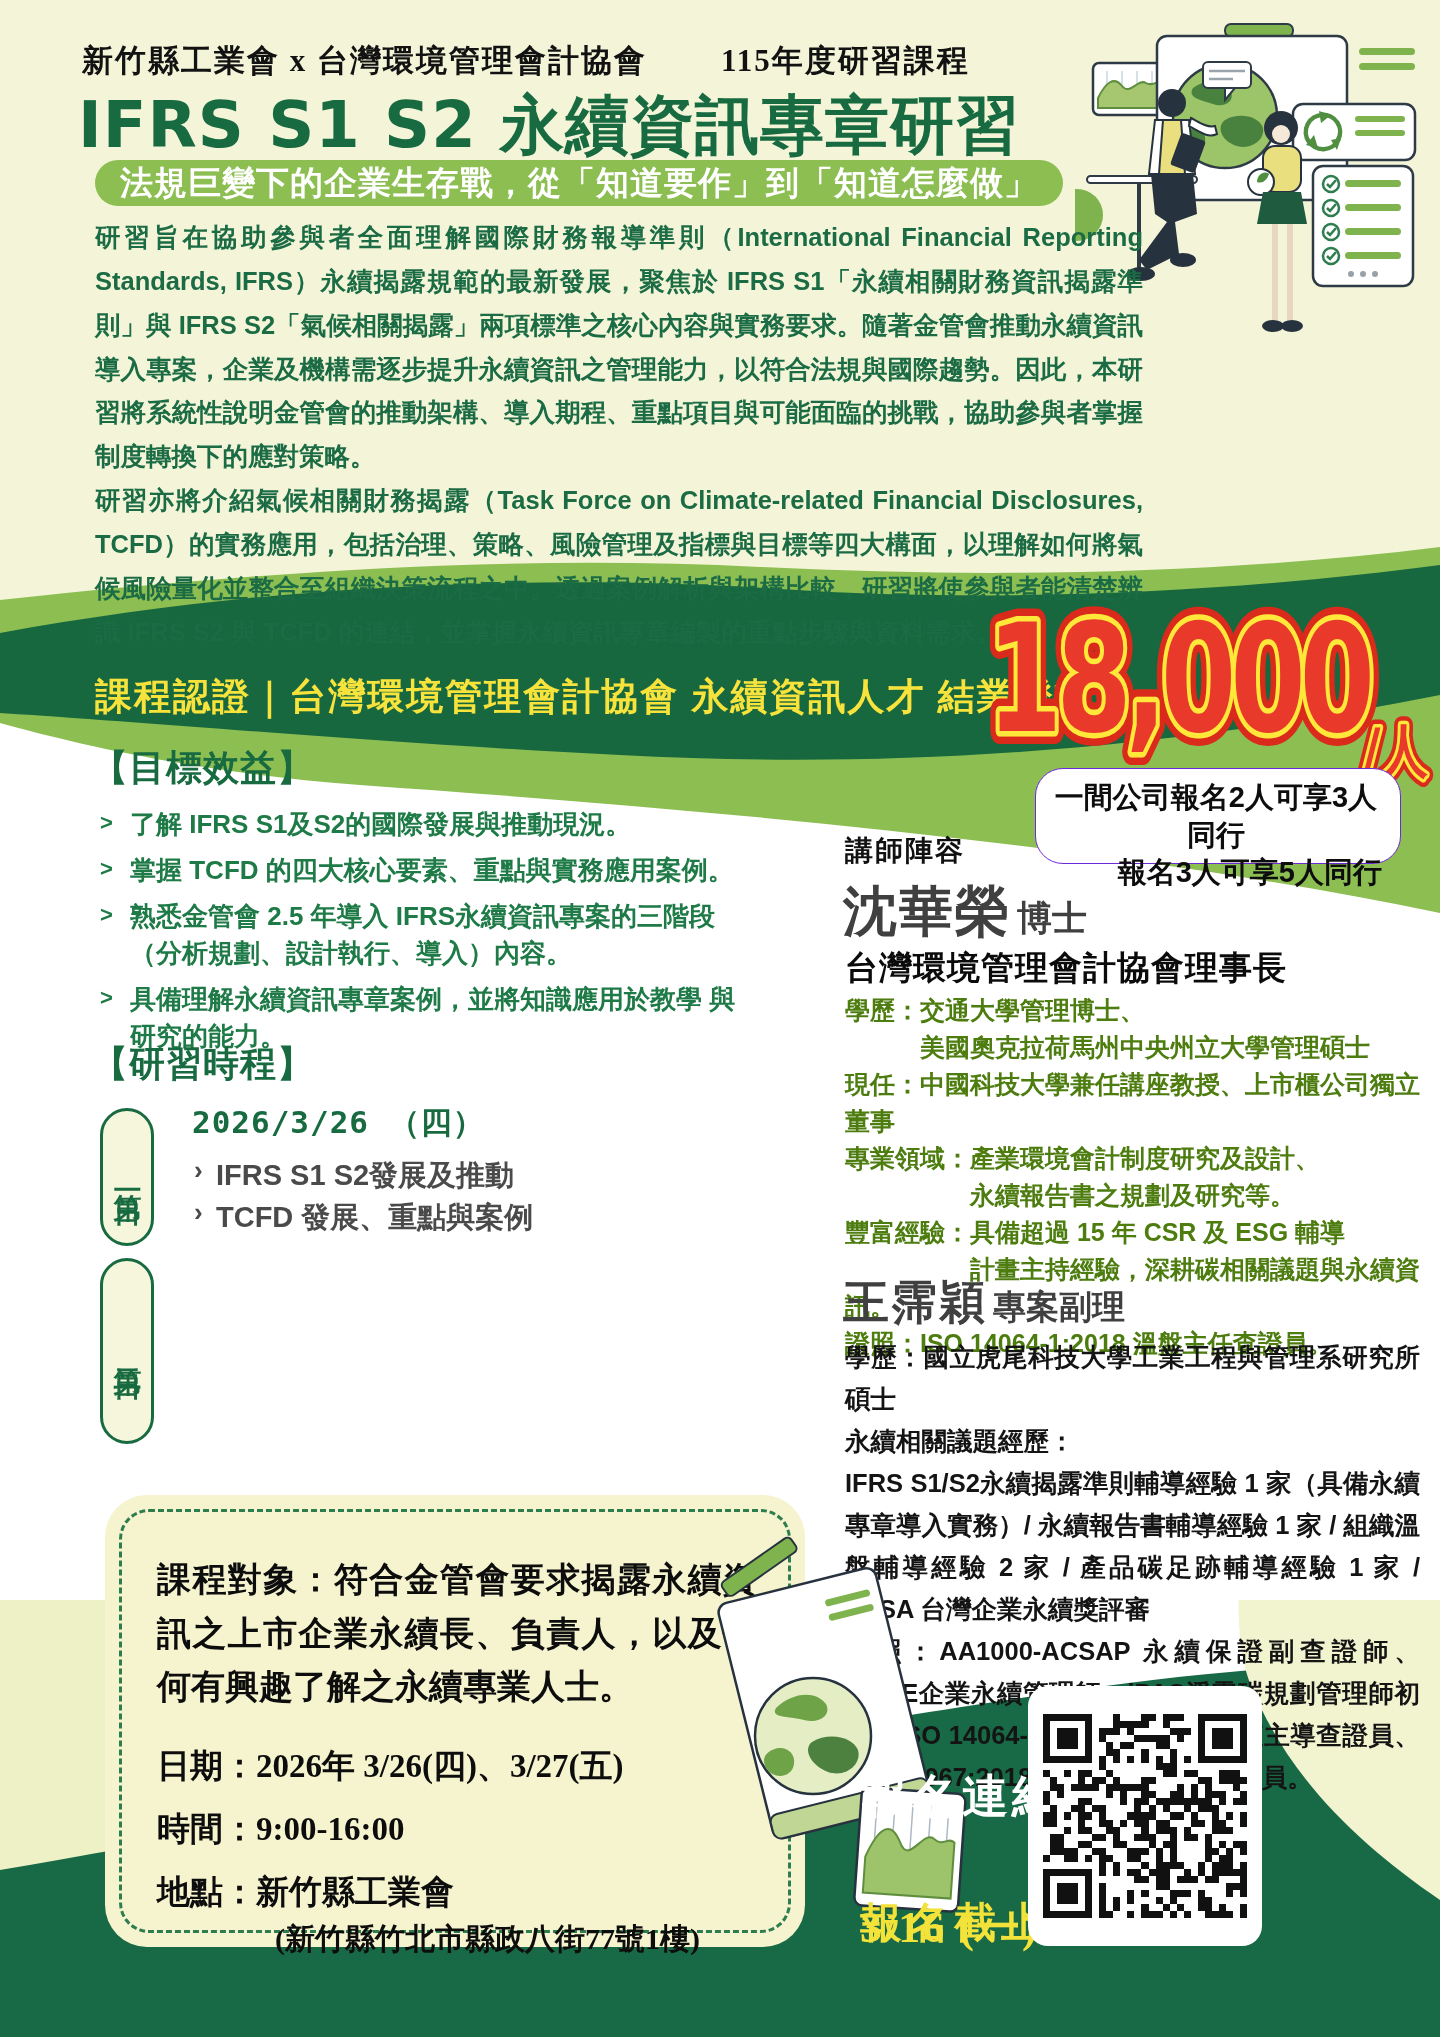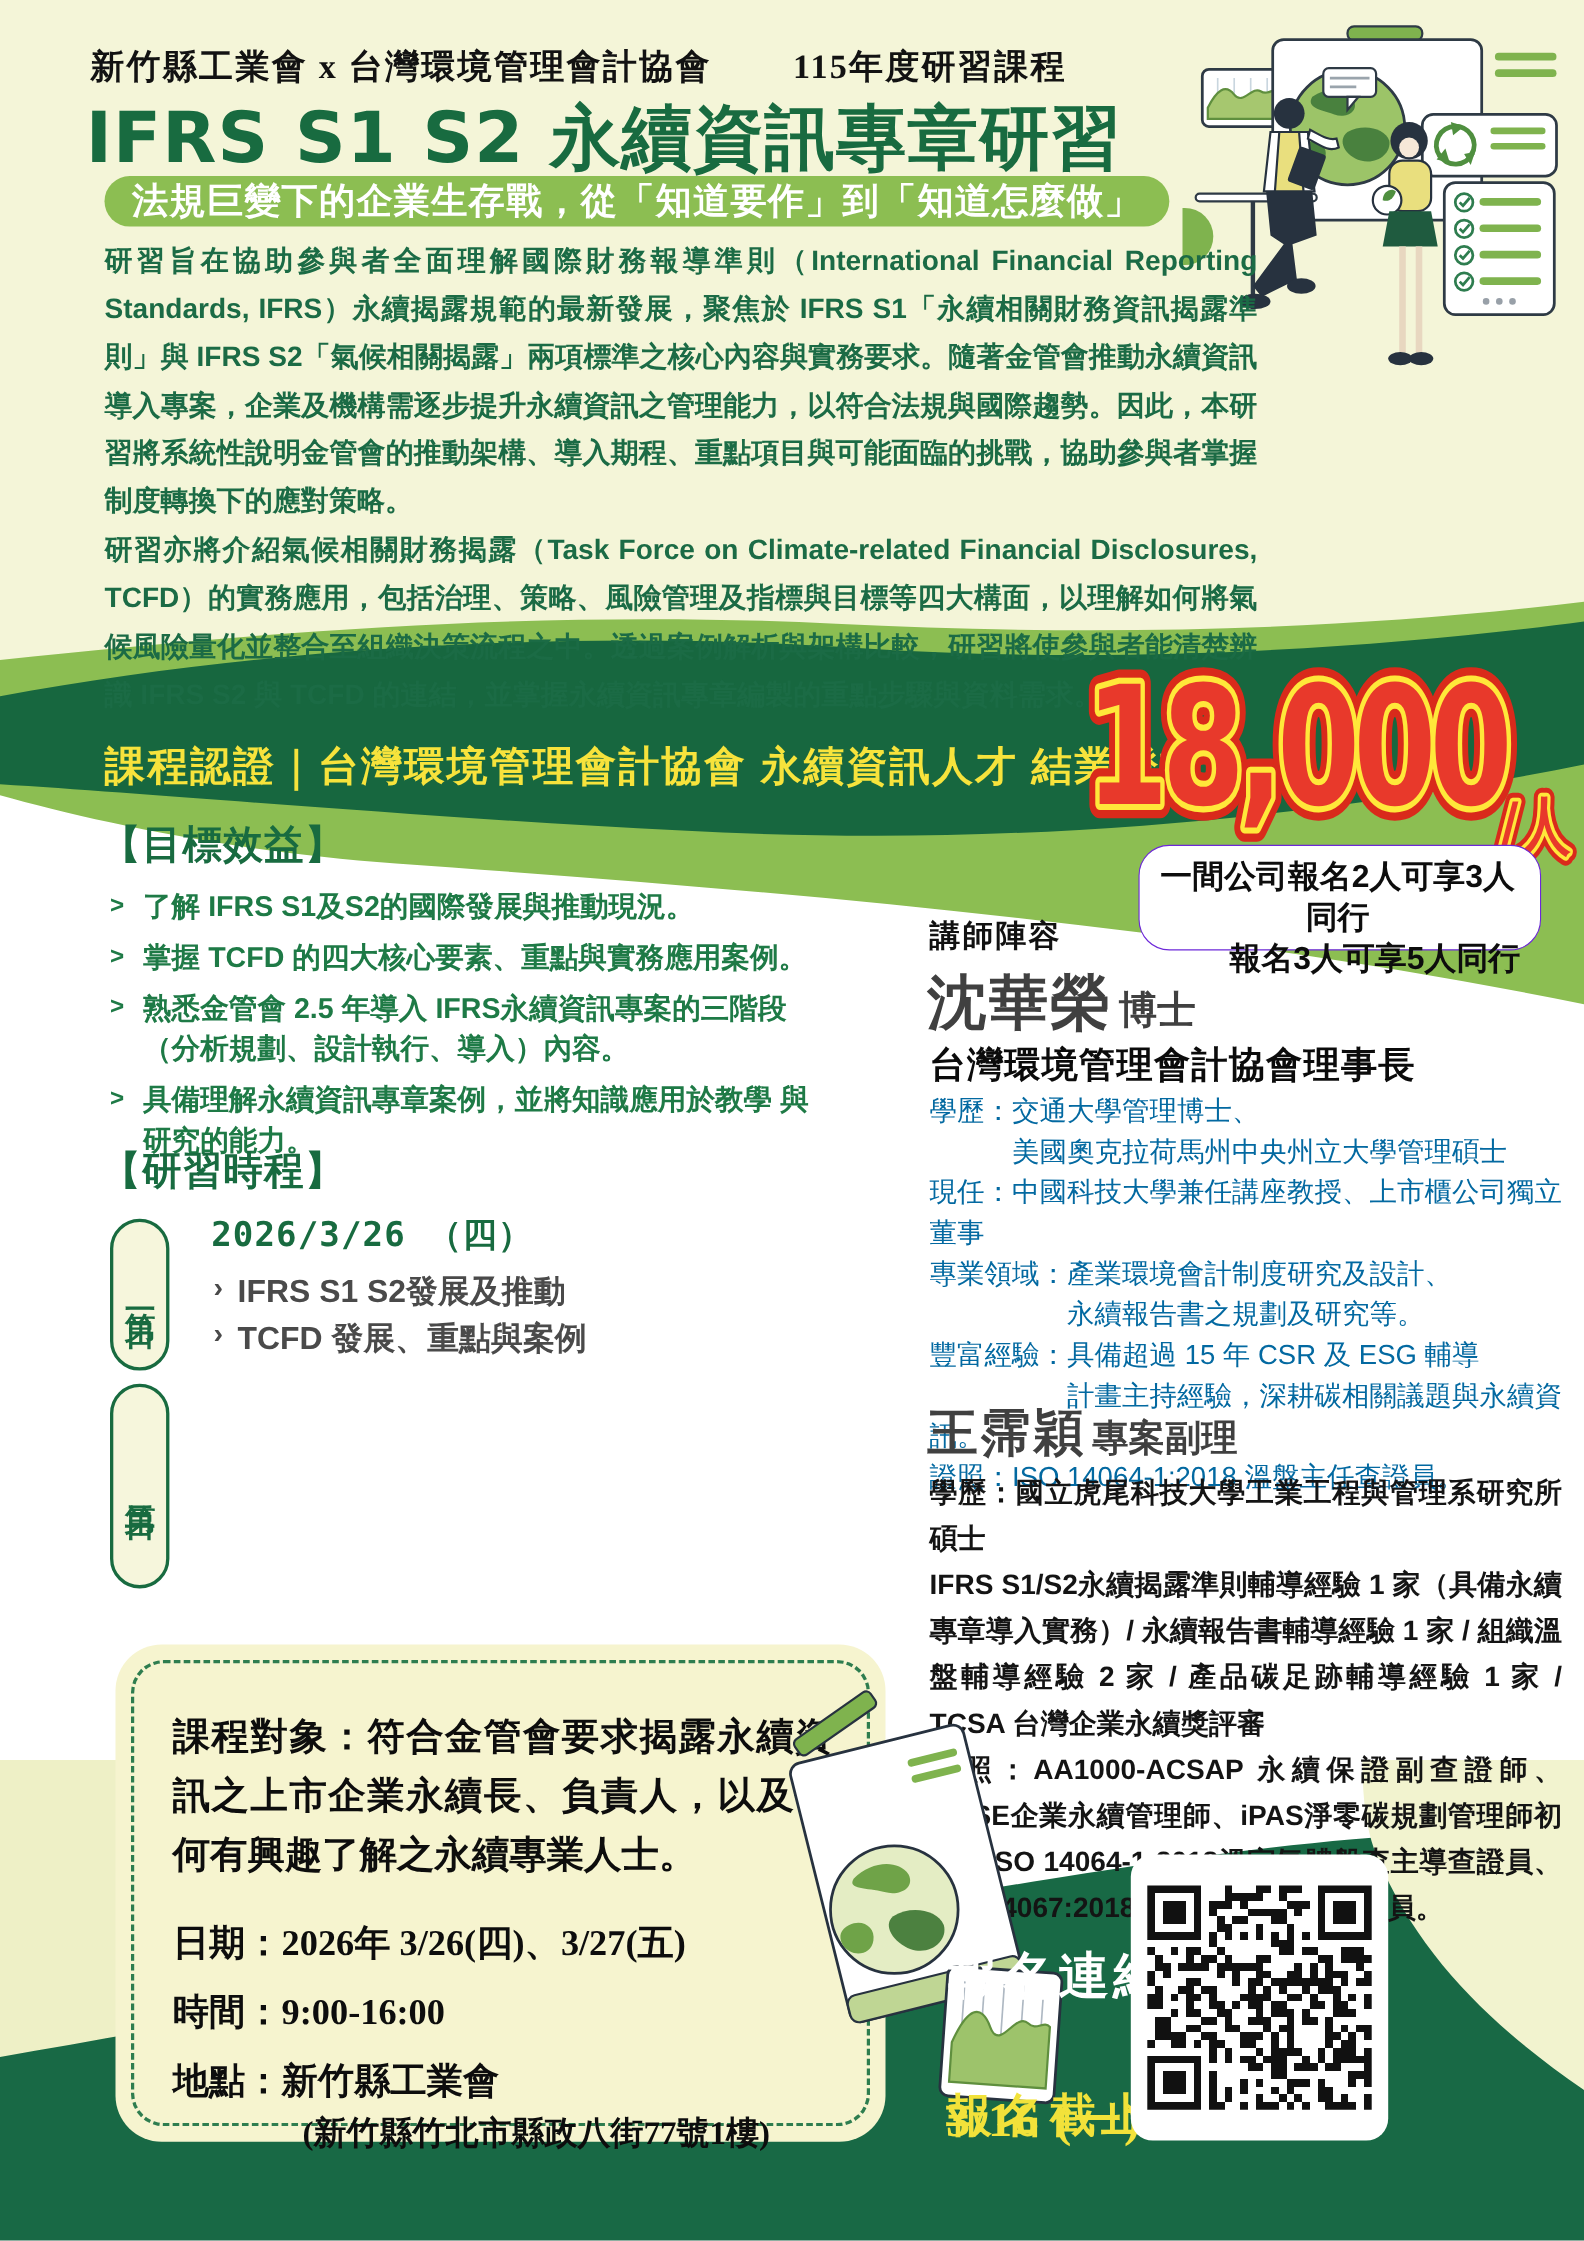--- a/index.html
+++ b/index.html
@@ -57,21 +57,21 @@
   .day-items .li::before { content:"›"; position:absolute; left:2px; top:-2px; color:#4A4A4A; font-size:26px; }
 
   
   .lect-label { left:845px; top:832px; font-size:28px; font-weight:700; color:#111; letter-spacing:2px; }
   .lect-name-row { display:flex; align-items:baseline; gap:6px; color:#404040; }
   #lect1-name { left:843px; top:876px; }
   #lect1-name .nm { font-size:54px; font-weight:900; letter-spacing:2px; }
   #lect1-name .sfx { font-size:35px; font-weight:900; }
   .lect-title { left:845px; top:946px; font-size:33px; font-weight:900; color:#0b0b0b; letter-spacing:1px; }
   .info-lines { left:845px; top:992px; width:575px; }
-  .info-lines .li { font-size:25px; font-weight:400; color:#0369a1; line-height:37px; white-space:pre-wrap; }
+  .info-lines .li { font-size:25px; font-weight:700; color:#4d7c0f; line-height:37px; white-space:pre-wrap; }
   #lect2-name { left:843px; top:1272px; }
   #lect2-name .nm { font-size:46px; font-weight:900; letter-spacing:2px; }
   #lect2-name .sfx { font-size:33px; font-weight:900; }
   .info-lines2 { left:845px; top:1336px; width:575px; }
   .info-lines2 .li { font-size:25.5px; font-weight:700; color:#141414; line-height:42px; text-align:justify; }
 
   
   .dash-box { left:105px; top:1495px; width:700px; height:452px; background:#F6F4CF; border-radius:42px; }
   .dash-box::before { content:""; position:absolute; inset:14px; border:3px dashed #2E7D4F; border-radius:30px; }
   .dash-inner { position:absolute; inset:0; padding:58px 48px 0 52px;
@@ -287,20 +287,21 @@
       <div class="li">　　　　　計畫主持經驗，深耕碳相關議題與永續資訊。</div>
       <div class="li">證照：ISO 14064-1:2018 溫盤主任查證員。</div>
     </div>
 
   <div class="abs lect-name-row" id="lect2-name">
     <span class="nm">王霈穎</span>
     <span class="sfx">專案副理</span>
   </div>
   <div class="abs info-lines2">
       <div class="li">學歷：國立虎尾科技大學工業工程與管理系研究所碩士</div>
+      <div class="li">永續相關議題經歷：</div>
       <div class="li">IFRS S1/S2永續揭露準則輔導經驗 1 家（具備永續專章導入實務）/ 永續報告書輔導經驗 1 家 / 組織溫盤輔導經驗 2 家 / 產品碳足跡輔導經驗 1 家 / TCSA 台灣企業永續獎評審</div>
       <div class="li">證照：AA1000-ACSAP 永續保證副查證師、TAISE企業永續管理師、iPAS淨零碳規劃管理師初級、ISO 14064-1:2018溫室氣體盤查主導查證員、ISO 14067:2018碳足跡標準主導查證員。</div>
     </div>
 
   <div class="abs dash-box">
     <div class="dash-inner">
       <div class="audience">課程對象：符合金管會要求揭露永續資訊之上市企業永續長、負責人，以及任何有興趣了解之永續專業人士。</div>
       <div class="fact first">日期：2026年  3/26(四)、3/27(五)</div>
       <div class="fact">時間：9:00-16:00</div>
       <div class="fact">地點：新竹縣工業會</div>

